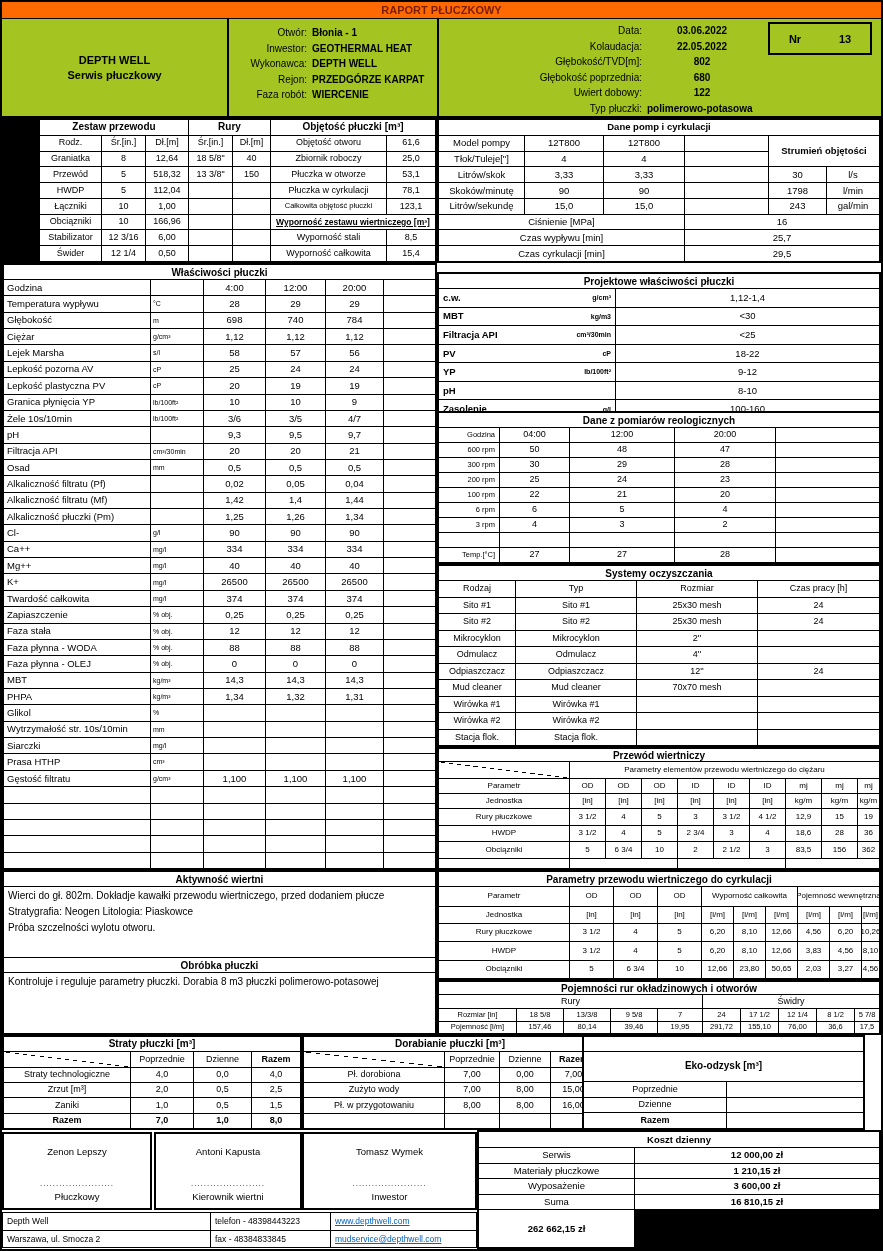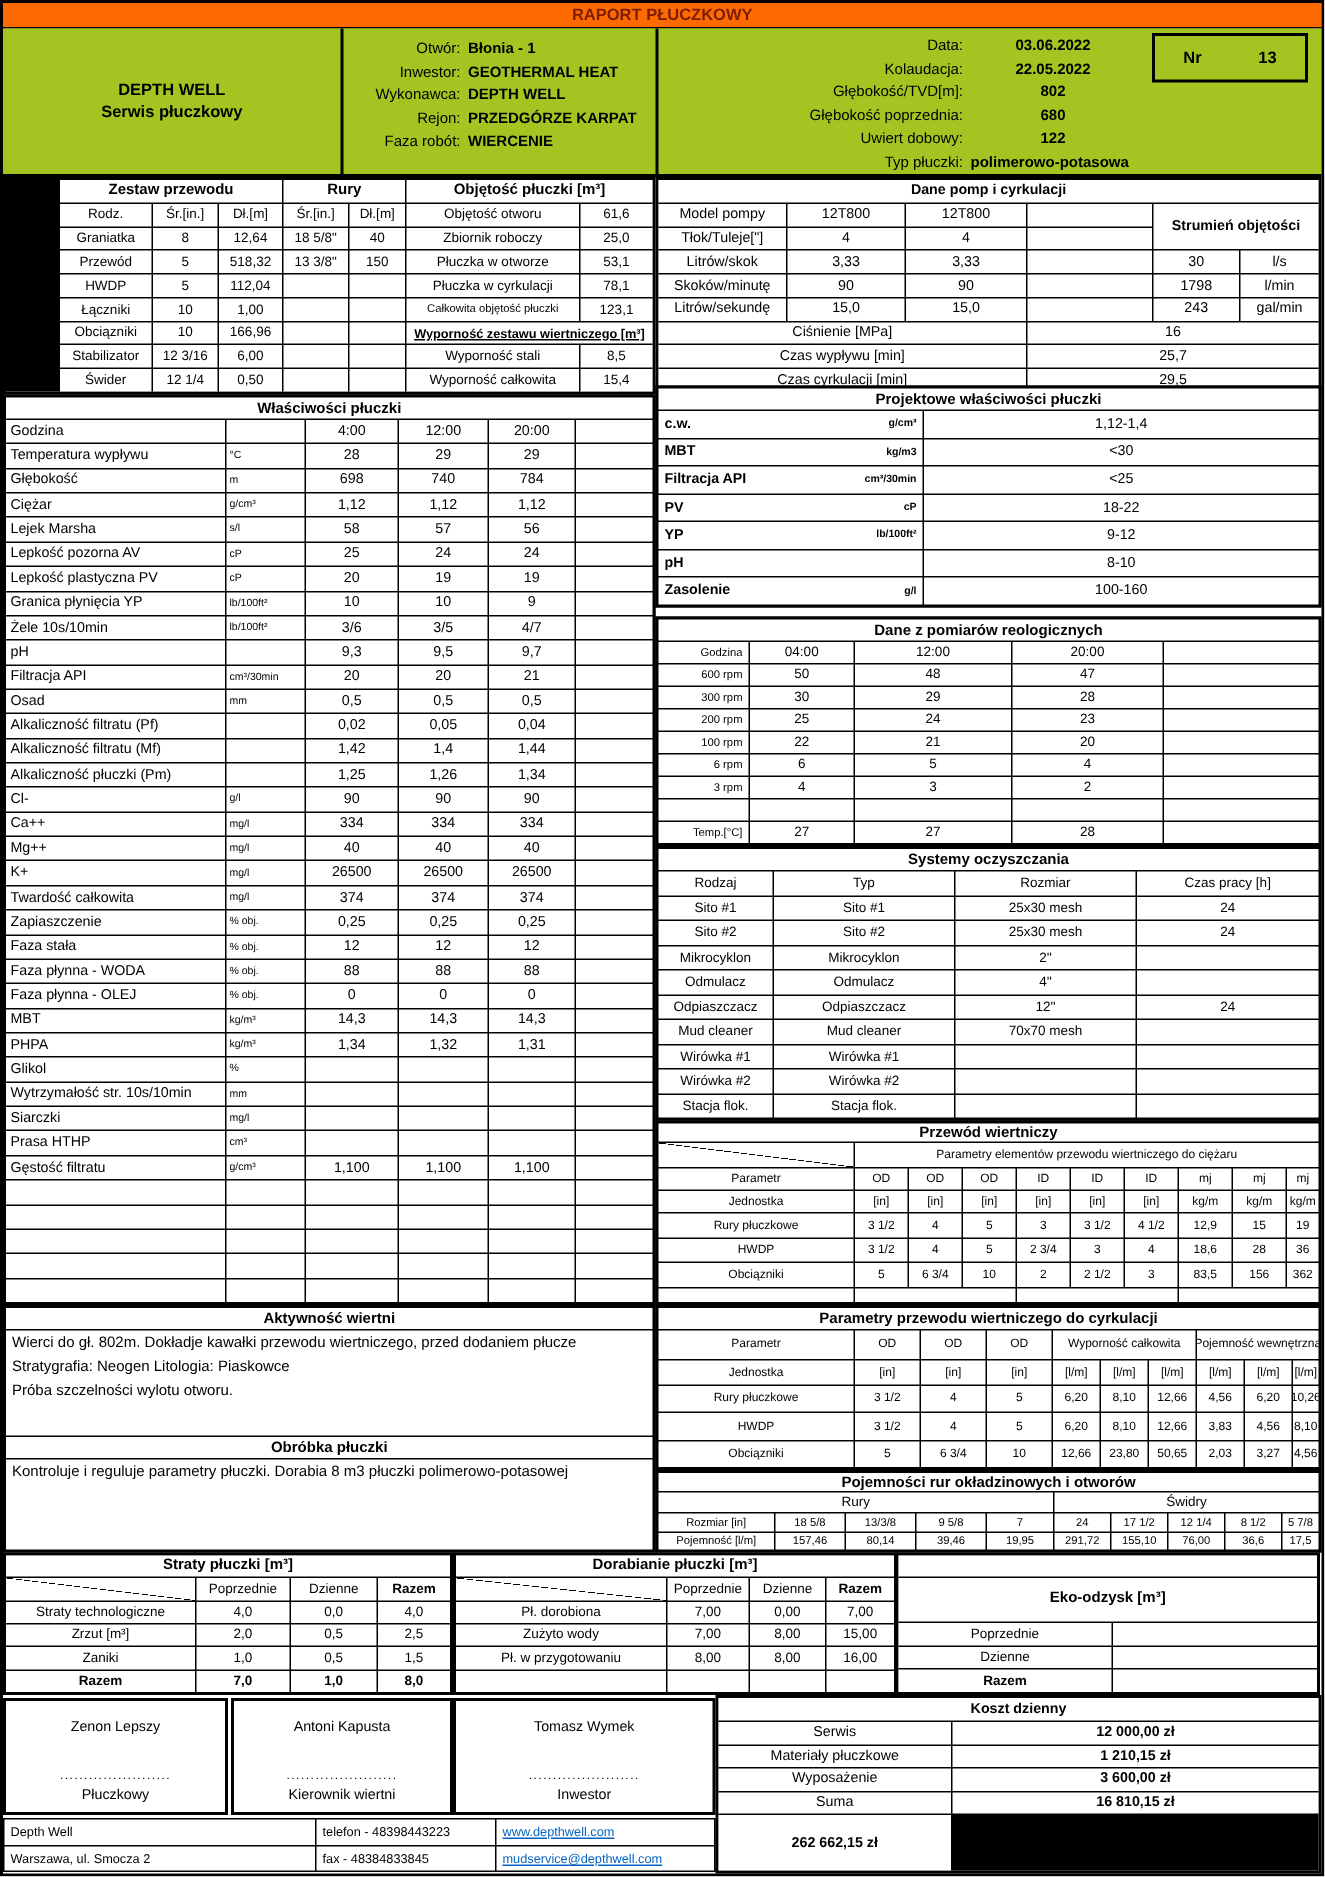--- a/index.html
+++ b/index.html
@@ -50,21 +50,21 @@
   #tp{left:437px;top:118px;width:444px;height:145px;}
   #tpGrid{grid-template-columns:85px 78px 80px 83px 57px 1fr;grid-template-rows:repeat(9,1fr);}
   #tpGrid .cell{font-size:9.5px;}
 
   #wl{left:2px;top:263px;width:435px;height:607px;}
   #wlGrid{grid-template-columns:146px 52px 61px 59px 57px 1fr;grid-template-rows:repeat(36,1fr);}
   #wlGrid .cell{font-size:9.5px;}
   #wlGrid .cell:nth-child(6n+1){justify-content:flex-start;padding-left:3px;}
   #wlGrid .cell:nth-child(6n+2){justify-content:flex-start;padding-left:2px;font-size:7px;}
 
-  #proj{left:437px;top:257px;width:444px;height:148px;}
+  #proj{left:437px;top:272px;width:444px;height:148px;}
   #projGrid{grid-template-columns:176px 1fr;grid-template-rows:repeat(7,1fr);}
   #projGrid .cell{font-size:9.5px;}
 
   #reo{left:437px;top:411px;width:444px;height:153px;}
   #reoGrid{grid-template-columns:60px 69px 104px 100px 1fr;grid-template-rows:repeat(9,1fr);}
   #reoGrid .cell:nth-child(5n+1){font-size:7.5px;justify-content:flex-end;padding-right:4px;}
 
   #sys{left:437px;top:564px;width:444px;height:183px;}
   #sysGrid{grid-template-columns:76px 120px 120px 1fr;grid-template-rows:repeat(10,1fr);}
   #sysGrid .cell{font-size:9px;}
@@ -85,21 +85,21 @@
 
   #poj{left:437px;top:980px;width:444px;height:55px;}
   #pojGrid{grid-template-columns:77px 46px 46px 46px 44px 37px 37px 37px 37px 1fr;grid-template-rows:13px 1fr 1fr;}
   #pojGrid .cell{font-size:7.5px;}
   #pojGrid .cell.grp{font-size:9px;}
 
   #str{left:2px;top:1035px;width:300px;height:95px;}
   #strGrid{grid-template-columns:126px 62px 57px 1fr;grid-template-rows:repeat(6,1fr);}
   #dor{left:302px;top:1035px;width:296px;height:95px;}
   #dorGrid{grid-template-columns:140px 54px 50px 1fr;grid-template-rows:repeat(6,1fr);}
-  #eko{left:597px;top:1035px;width:283px;height:95px;}
+  #eko{left:582px;top:1035px;width:283px;height:95px;}
   #ekoGrid{grid-template-columns:142px 1fr;grid-template-rows:14px 29px 1fr 1fr 1fr;}
 
   .sigwrap{position:absolute;left:2px;top:1130px;width:475px;height:119px;background:#fff;}
   .sigbox{position:absolute;top:2px;height:78px;border:2px solid #000;box-sizing:border-box;background:#fff;
           display:flex;flex-direction:column;align-items:center;}
   .signame{font-size:9.5px;margin-top:12px;}
   .sigsp{flex:1;}
   .sigdots{font-size:8px;letter-spacing:1px;line-height:.6;}
   .sigrole{font-size:9.5px;margin:4px 0 6px;}
   #sb1{left:0;width:150px;} #sb2{left:152px;width:148px;} #sb3{left:300px;width:175px;}

